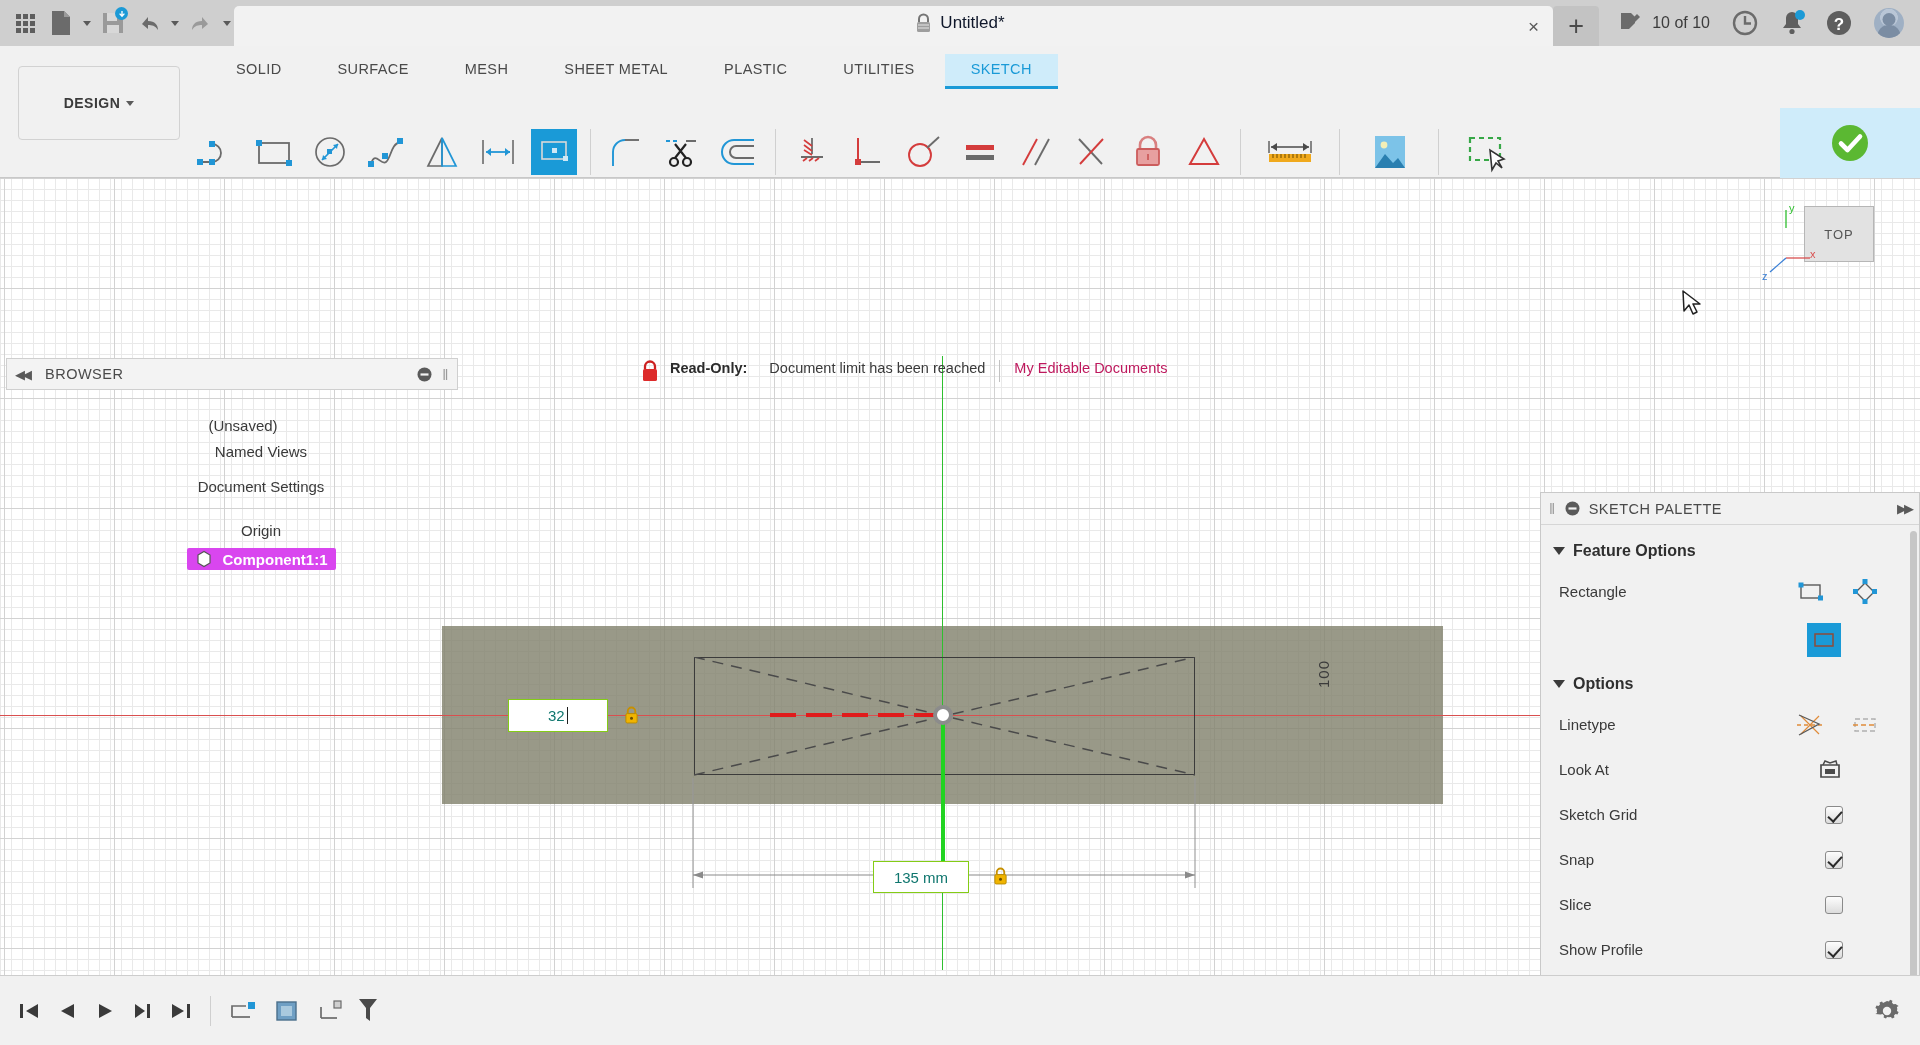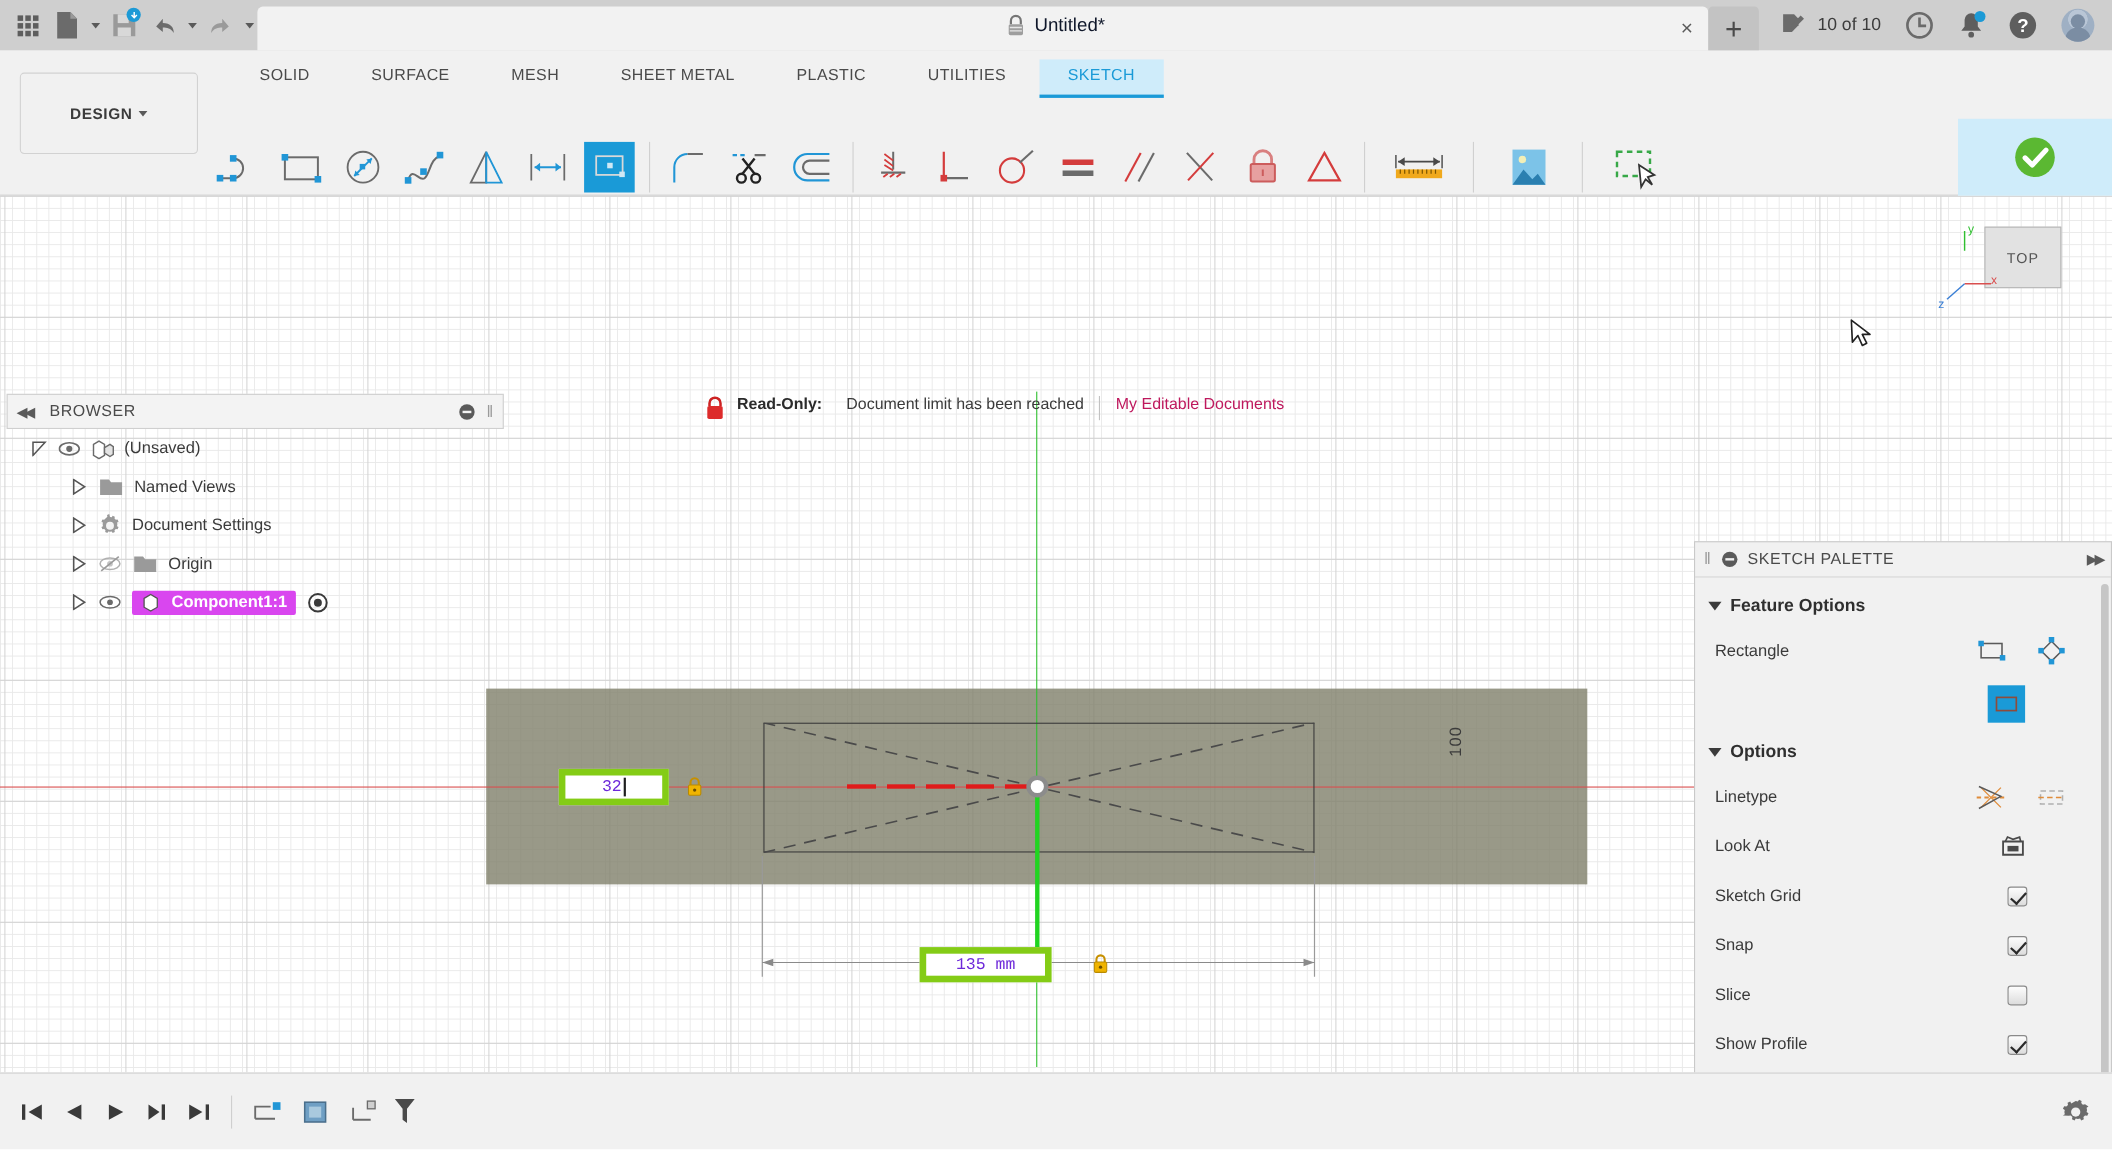--- a/index.html
+++ b/index.html
@@ -119,22 +119,22 @@
   .origin-dot {
     position:absolute; left:933px; top:527px; width:20px; height:20px; border-radius:50%;
     background:#ffffff; border:4px solid #8c8c8c;
   }
   .redline {
     position:absolute; left:770px; top:535px; width:167px; height:4px;
     background: repeating-linear-gradient(to right, #e01b1b 0 26px, transparent 26px 36px);
   }
   .greenline { position:absolute; left:941px; top:537px; width:4px; height:155px; background:#21d421; }
   .dim-input {
-    position:absolute; background:#ffffff; border:6px solid #84cc16;
-    display:flex; align-items:center; font-size:15px; color:#6d28d9;font-family:Liberation Mono, monospace;
+    position:absolute; background:#ffffff; border:1px solid #84cc16;
+    display:flex; align-items:center; font-size:15px; color:#0f766e;
   }
   .lock-ico { position:absolute; width:15px; height:18px; }
   #viewcube {
     position:absolute; right:46px; top:28px; width:70px; height:56px;
     background:#e2e2e2; border:1px solid #b6b6b6;
     display:flex; align-items:center; justify-content:center;
     font-size:13px; color:#555; letter-spacing:1px;
   }
   #cursor-arrow { position:absolute; left:1682px; top:112px; }
   .vert-label {
@@ -151,21 +151,21 @@
   
   #browser {
     position:absolute; left:6px; top:180px; width:452px;
     background: transparent;
   }
   #browser-head {
     height:32px; background:#f3f3f3; border:1px solid #cfcfcf;
     display:flex; align-items:center; padding:0 8px; gap:10px;
     font-size:14.5px; color:#4a4a4a; letter-spacing:.5px;
   }
-  .tree-row { display:flex; align-items:center; height:35px; gap:9px; padding-left:24px; font-size:15px; color:#3a3a3a; }
+  .tree-row { display:flex; align-items:center; height:35px; gap:9px; padding-left:24px; font-size:15px; color:#3a3a3a;flex-direction:column; }
   .node-sel { background:#d946ef; color:#ffffff; padding:2px 8px; border-radius:2px; font-weight:bold;}
 
   
   #palette {
     position:absolute; right:0; top:314px; width:380px; height:610px;
     background:#f1f1f1; border:1px solid #c9c9c9;
     display:flex; flex-direction:column;
   }
   #palette-head {
     height:32px; display:flex; align-items:center; gap:9px; padding:0 8px;
@@ -546,21 +546,21 @@
     <path d="M4 8V5.5a4 4 0 0 1 8 0V8" fill="none" stroke="#c79000" stroke-width="2"></path>
     <rect x="2" y="8" width="12" height="10" rx="1.4" fill="#f0b400" stroke="#b98a00" stroke-width="1"></rect>
     <circle cx="8" cy="13" r="1.6" fill="#6b4e00"></circle>
   </svg>
 
   <svg style="position:absolute;left:690px;top:600px;" width="510" height="115">
     <path d="M3 0 V110 M505 0 V110" stroke="#9a9a9a" stroke-width="1.1" fill="none"></path>
     <path d="M3 97 H505" stroke="#8a8a8a" stroke-width="1.1" fill="none"></path>
     <path d="M3 97l10-3.5v7zM505 97l-10-3.5v7z" fill="#8a8a8a"></path>
   </svg>
-  <div class="dim-input" style="left:836px;top:683px;width:120px;height:32px;justify-content:center;">
+  <div class="dim-input" style="left:873px;top:683px;width:96px;height:32px;justify-content:center;">
     <span>135 mm</span>
   </div>
   <svg class="lock-ico" style="left:993px;top:689px;" width="16" height="19" viewBox="0 0 16 19">
     <path d="M4 8V5.5a4 4 0 0 1 8 0V8" fill="none" stroke="#c79000" stroke-width="2"></path>
     <rect x="2" y="8" width="12" height="10" rx="1.4" fill="#f0b400" stroke="#b98a00" stroke-width="1"></rect>
     <circle cx="8" cy="13" r="1.6" fill="#6b4e00"></circle>
   </svg>
 
   <div id="viewcube">
     <span>TOP</span>

